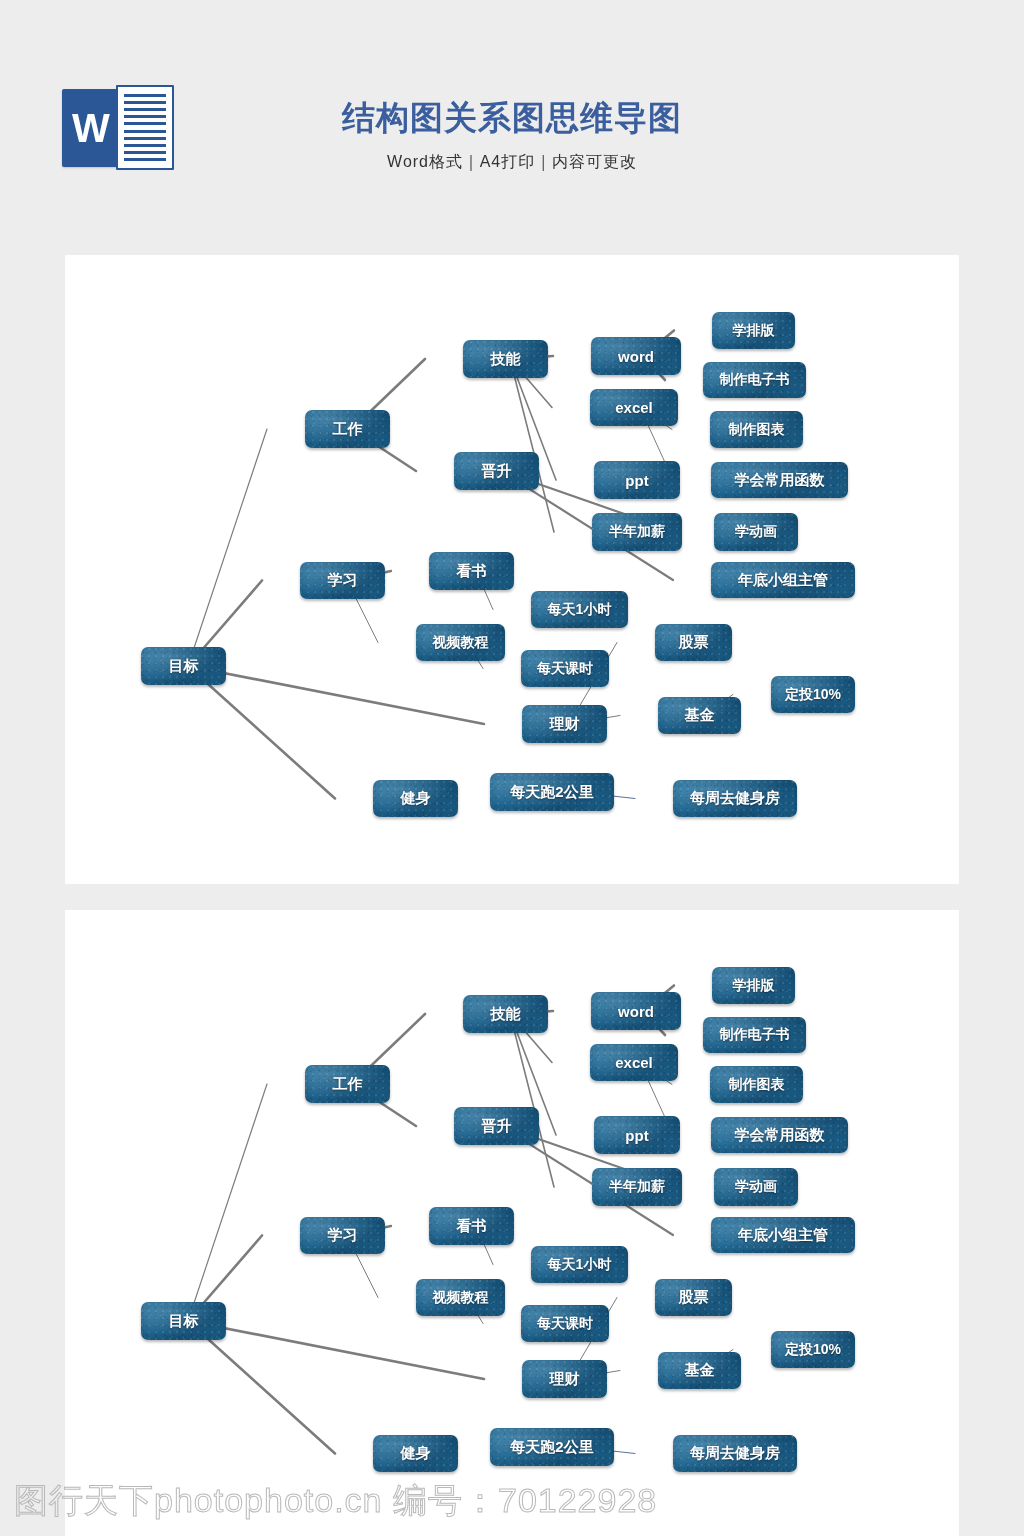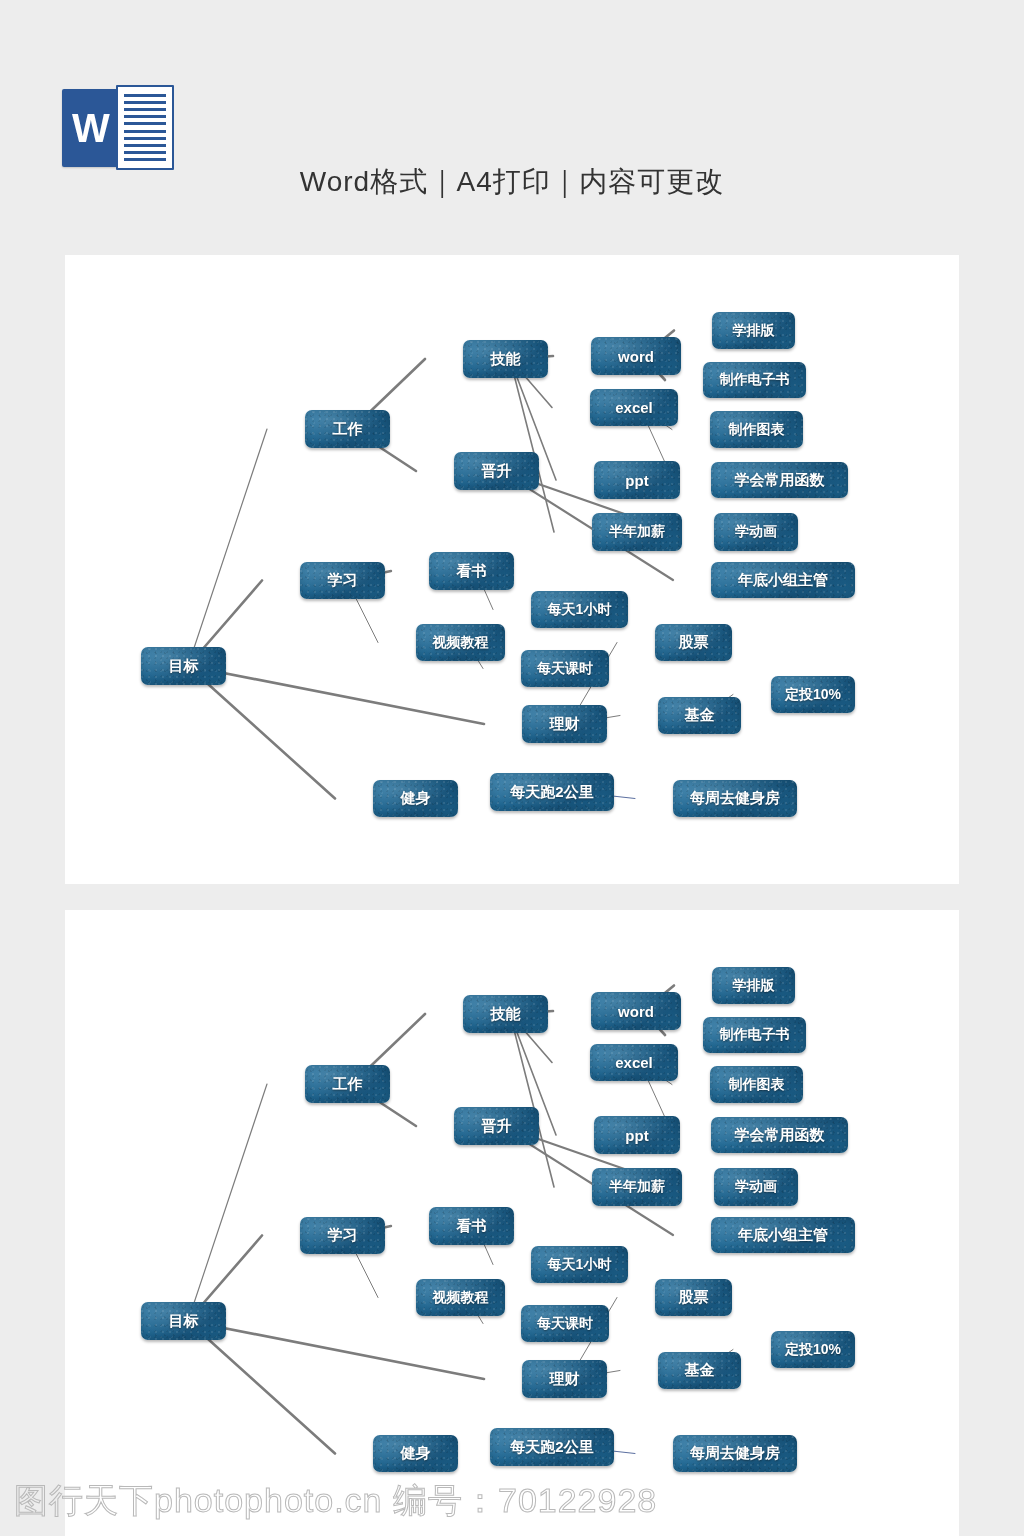--- a/index.html
+++ b/index.html
@@ -34,22 +34,22 @@
     box-sizing:border-box;padding:7px 6px;
     display:flex;flex-direction:column;justify-content:space-between;
   }
   .logo .logo-doc i{display:block;height:3px;background:#2b5797;}
   .title{
     position:absolute;left:0;top:96px;width:1024px;text-align:center;
     color:#3b5f9e;font-size:33px;font-weight:bold;letter-spacing:1px;
     font-family:"Liberation Sans","DejaVu Sans",sans-serif;
   }
   .subtitle{
-    position:absolute;left:0;top:163px;width:1024px;text-align:center;
-    color:#333;font-size:28px;letter-spacing:1px;
+    position:absolute;left:0;top:152px;width:1024px;text-align:center;
+    color:#333;font-size:16px;letter-spacing:1px;
     font-family:"Liberation Sans","DejaVu Sans",sans-serif;
   }
   
   .panel{
     position:absolute;left:65px;width:894px;background:#fff;
   }
   #panel-1{top:255px;height:629px;}
   #panel-2{top:910px;height:626px;}
   .canvas{position:absolute;left:0;top:0;width:894px;height:629px;}
   .edges{position:absolute;left:0;top:0;width:894px;height:629px;}
@@ -103,20 +103,21 @@
         <i></i>
         <i></i>
         <i></i>
         <i></i>
         <i></i>
         <i></i>
         <i></i>
         <i></i>
     </div>
   </div>
+  <div class="title">结构图关系图思维导图</div>
   <div class="subtitle">Word格式｜A4打印｜内容可更改</div>
 </div>
 
 <div class="panel" id="panel-1">
   <div class="canvas">
     <svg class="edges" viewBox="0 0 894 629">
         <line x1="123" y1="411" x2="202" y2="174" stroke="#7c7c7c" stroke-width="1.2" stroke-linecap="round"></line>
         <line x1="123" y1="411" x2="197" y2="325.5" stroke="#7c7c7c" stroke-width="2.6" stroke-linecap="round"></line>
         <line x1="123" y1="411" x2="419" y2="469" stroke="#7c7c7c" stroke-width="2.6" stroke-linecap="round"></line>
         <line x1="123" y1="411" x2="270" y2="543.5" stroke="#7c7c7c" stroke-width="2.6" stroke-linecap="round"></line>

